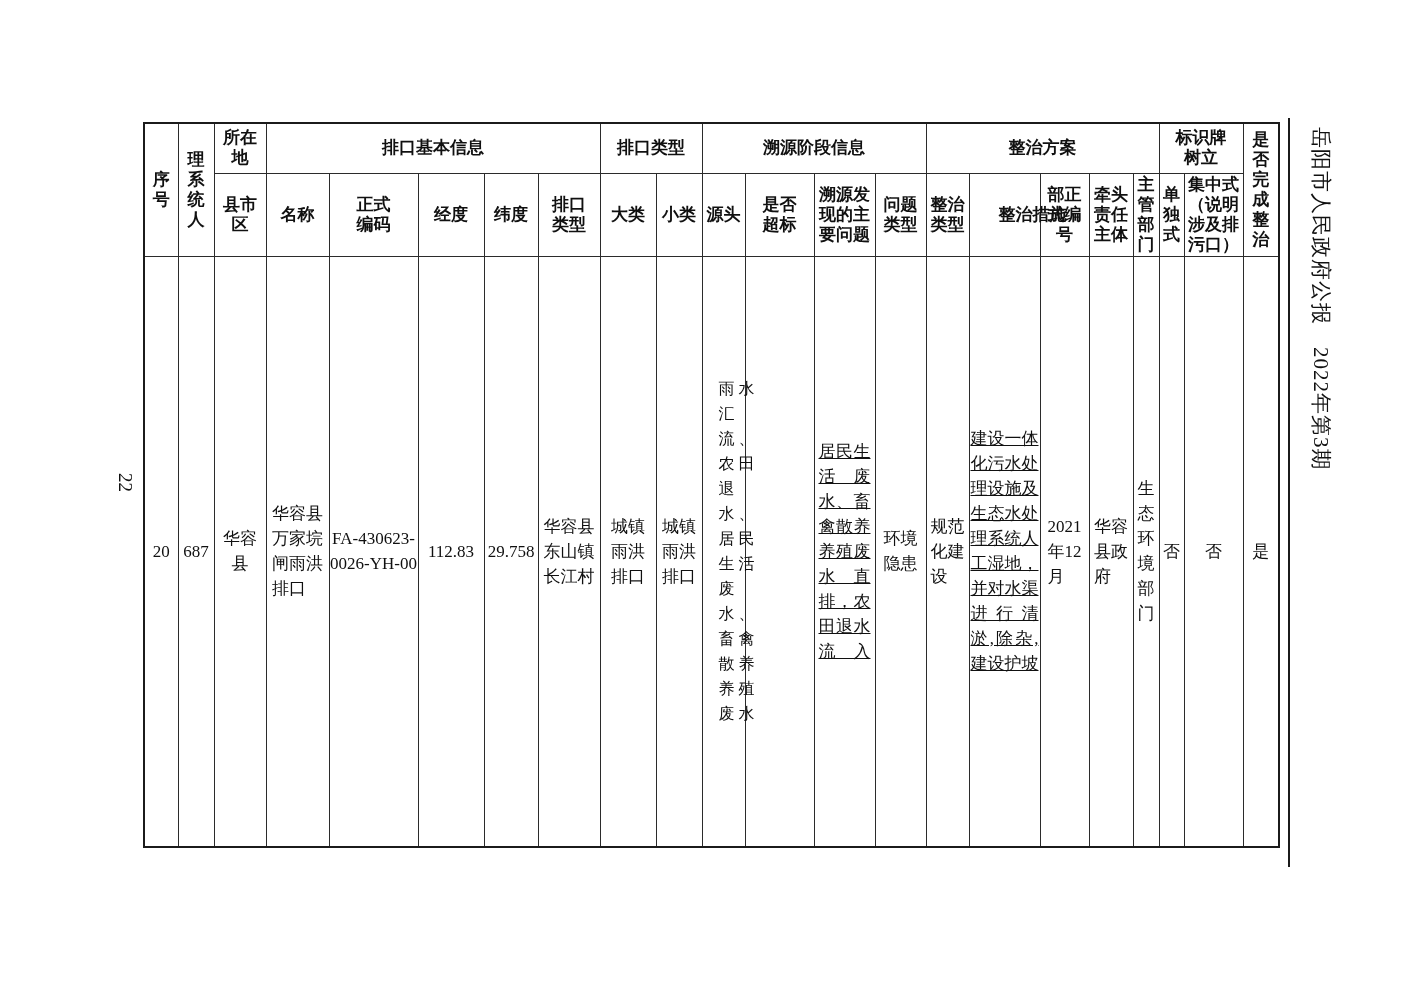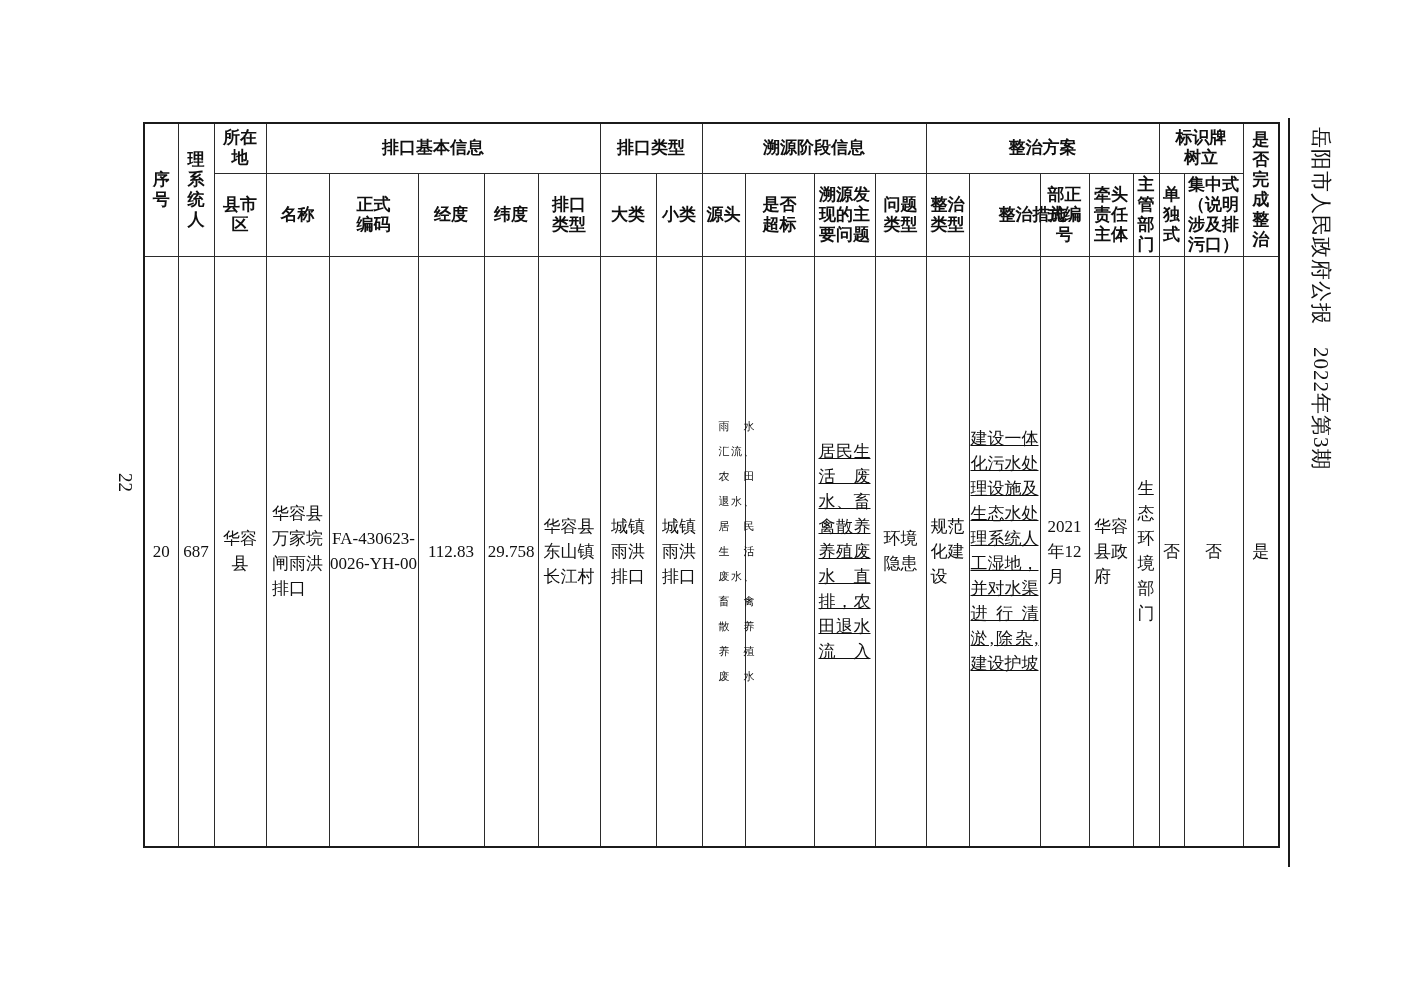--- a/index.html
+++ b/index.html
@@ -45,21 +45,21 @@
   .hw52{width:52px;}
   .hw68{width:68px;margin-left:28px;}
 
   
   .cin{display:inline-block;text-align:left;white-space:pre-line;}
   .ctr{text-align:center;}
   .jy{
     display:block;margin:0 auto;white-space:pre-line;
     text-align:justify;text-align-last:justify;
   }
-  .w-src{width:36px;font-size:11px;margin-left:16px;}
+  .w-src{width:36px;font-size:16px;margin-left:16px;}
   .w-prob{width:52px;text-decoration:underline;}
   .w-meas{width:68px;text-decoration:underline;}
   .dept-cell{padding:0 1px;margin-left:40px;}
 </style>
 </head>
 <body>
 
 <div class="page">
 
   <div class="page-num">22</div>

